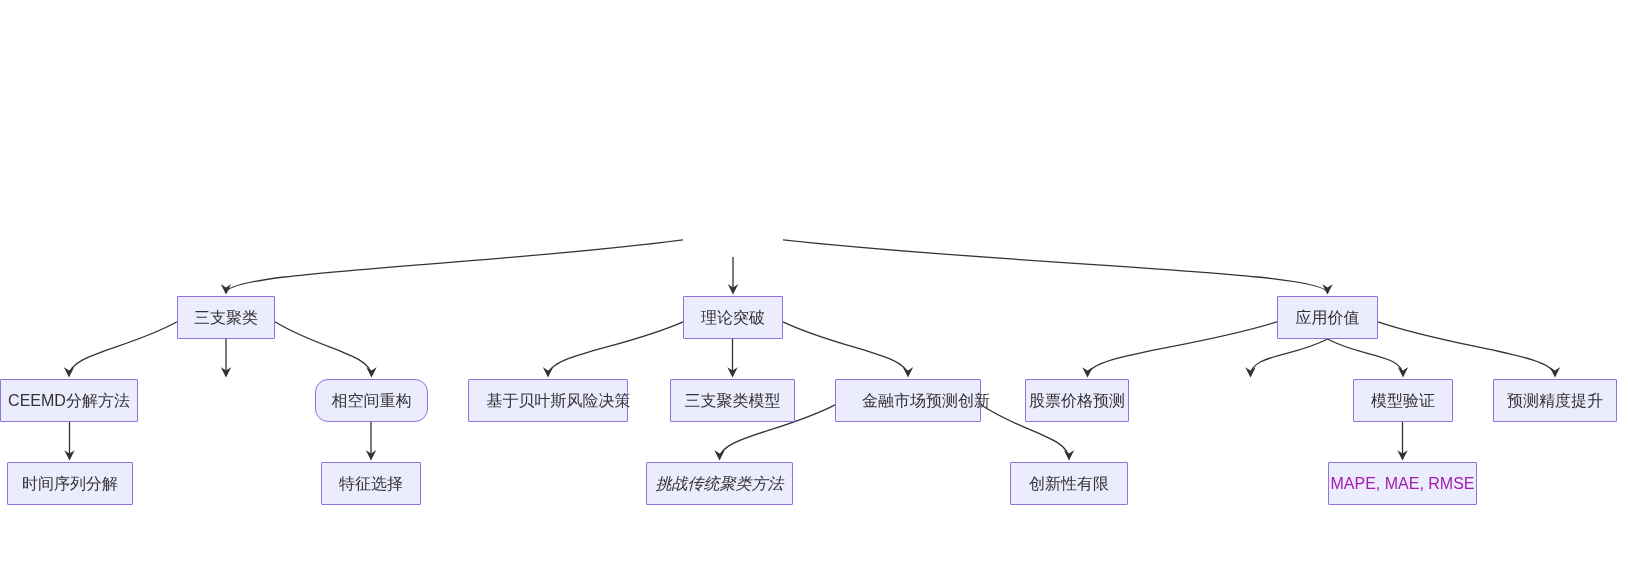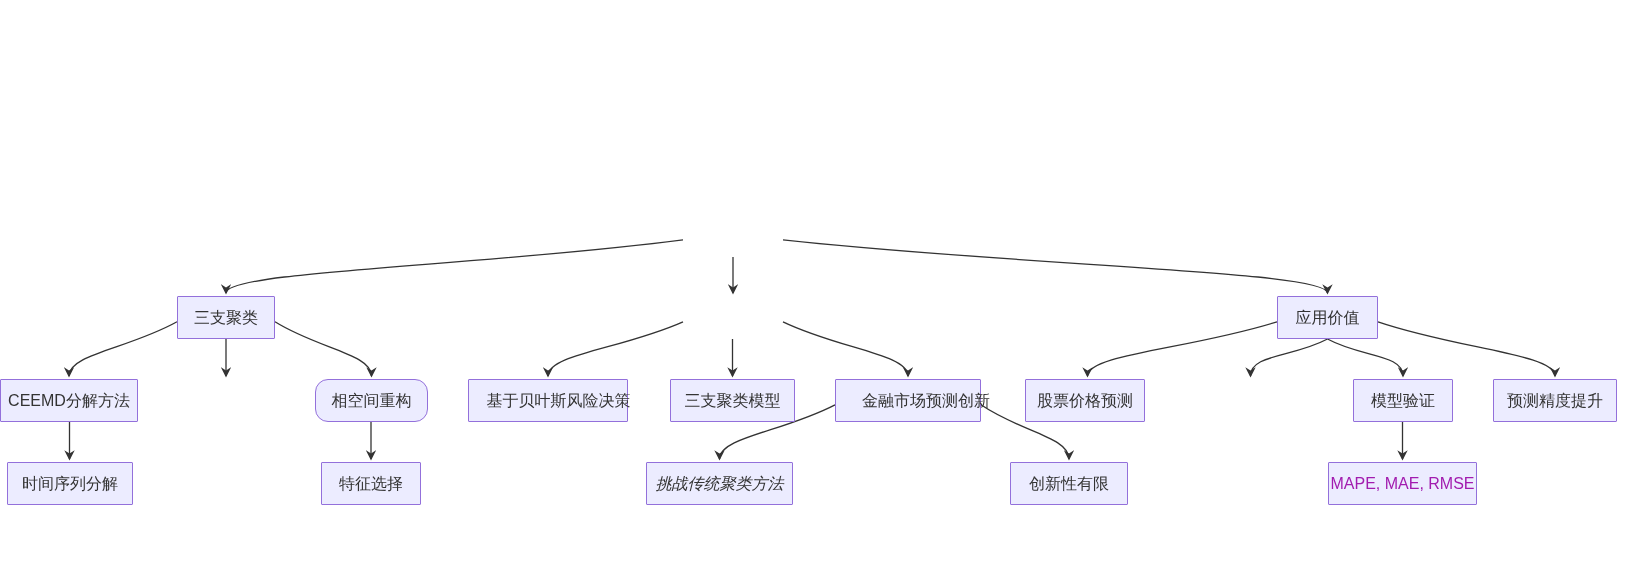--- a/index.html
+++ b/index.html
@@ -48,27 +48,28 @@
         <path class="edge-path" d="M1327.5,339 C1361.475,357.5 1403,354 1403,376" stroke="#333333" marker-end="url(#arrowhead)"></path>
         <path class="edge-path" d="M1378,321.8 C1457.65,348.9 1555,354 1555,376" stroke="#333333" marker-end="url(#arrowhead)"></path>
         <path class="edge-path" d="M69.5,422 L69.5,459" stroke="#333333" marker-end="url(#arrowhead)"></path>
         <path class="edge-path" d="M371,422 L371,459" stroke="#333333" marker-end="url(#arrowhead)"></path>
         <path class="edge-path" d="M835,404.8 C783.025,431.9 719.5,437 719.5,459" stroke="#333333" marker-end="url(#arrowhead)"></path>
         <path class="edge-path" d="M981,404.8 C1020.6,431.9 1069,437 1069,459" stroke="#333333" marker-end="url(#arrowhead)"></path>
         <path class="edge-path" d="M1402.5,422 L1402.5,459" stroke="#333333" marker-end="url(#arrowhead)"></path>
       </g>
   </svg>
     <div class="node" style="left: 177px; top: 296px; width: 98px; height: 43px; background: rgb(236, 236, 255); border-color: rgb(147, 112, 219); color: rgb(51, 51, 51);">三支聚类</div>
+    <div class="node" style="left: 683px; top: 296px; width: 100px; height: 43px; background: rgb(236, 236, 255); border-color: rgb(147, 112, 219); color: rgb(51, 51, 51);">理论突破</div>
     <div class="node" style="left: 1277px; top: 296px; width: 101px; height: 43px; background: rgb(236, 236, 255); border-color: rgb(147, 112, 219); color: rgb(51, 51, 51);">应用价值</div>
     <div class="node" style="left: 0px; top: 379px; width: 138px; height: 43px; background: rgb(236, 236, 255); border-color: rgb(147, 112, 219); color: rgb(51, 51, 51);">CEEMD分解方法</div>
     <div class="node" style="left: 315px; top: 379px; width: 113px; height: 43px; background: rgb(236, 236, 255); border-color: rgb(147, 112, 219); color: rgb(51, 51, 51); border-radius: 13px;">相空间重构</div>
     <div class="node" style="left: 468px; top: 379px; width: 160px; height: 43px; background: rgb(236, 236, 255); border-color: rgb(147, 112, 219); color: rgb(51, 51, 51); padding-left: 21px;">基于贝叶斯风险决策</div>
     <div class="node" style="left: 670px; top: 379px; width: 125px; height: 43px; background: rgb(236, 236, 255); border-color: rgb(147, 112, 219); color: rgb(51, 51, 51);">三支聚类模型</div>
     <div class="node" style="left: 835px; top: 379px; width: 146px; height: 43px; background: rgb(236, 236, 255); border-color: rgb(147, 112, 219); color: rgb(51, 51, 51); padding-left: 36px;">金融市场预测创新</div>
-    <div class="node" style="left: 1025px; top: 379px; width: 120px; height: 43px; background: rgb(236, 236, 255); border-color: rgb(147, 112, 219); color: rgb(51, 51, 51); font-family: Liberation Serif, serif;">股票价格预测</div>
+    <div class="node" style="left: 1025px; top: 379px; width: 104px; height: 43px; background: rgb(236, 236, 255); border-color: rgb(147, 112, 219); color: rgb(51, 51, 51); font-family: Liberation Serif, serif;">股票价格预测</div>
     <div class="node" style="left: 1353px; top: 379px; width: 100px; height: 43px; background: rgb(236, 236, 255); border-color: rgb(147, 112, 219); color: rgb(51, 51, 51);">模型验证</div>
     <div class="node" style="left: 1493px; top: 379px; width: 124px; height: 43px; background: rgb(236, 236, 255); border-color: rgb(147, 112, 219); color: rgb(51, 51, 51);">预测精度提升</div>
     <div class="node" style="left: 7px; top: 462px; width: 126px; height: 43px; background: rgb(236, 236, 255); border-color: rgb(147, 112, 219); color: rgb(51, 51, 51);">时间序列分解</div>
     <div class="node" style="left: 321px; top: 462px; width: 100px; height: 43px; background: rgb(236, 236, 255); border-color: rgb(147, 112, 219); color: rgb(51, 51, 51);">特征选择</div>
     <div class="node" style="left: 646px; top: 462px; width: 147px; height: 43px; background: rgb(236, 236, 255); border-color: rgb(147, 112, 219); color: rgb(51, 51, 51); font-style: italic;">挑战传统聚类方法</div>
     <div class="node" style="left: 1010px; top: 462px; width: 118px; height: 43px; background: rgb(236, 236, 255); border-color: rgb(147, 112, 219); color: rgb(51, 51, 51);">创新性有限</div>
     <div class="node" style="left: 1328px; top: 462px; width: 149px; height: 43px; background: rgb(236, 236, 255); border-color: rgb(147, 112, 219); color: #a21caf;">MAPE, MAE, RMSE</div>
   </div>
 
 </body></html>

